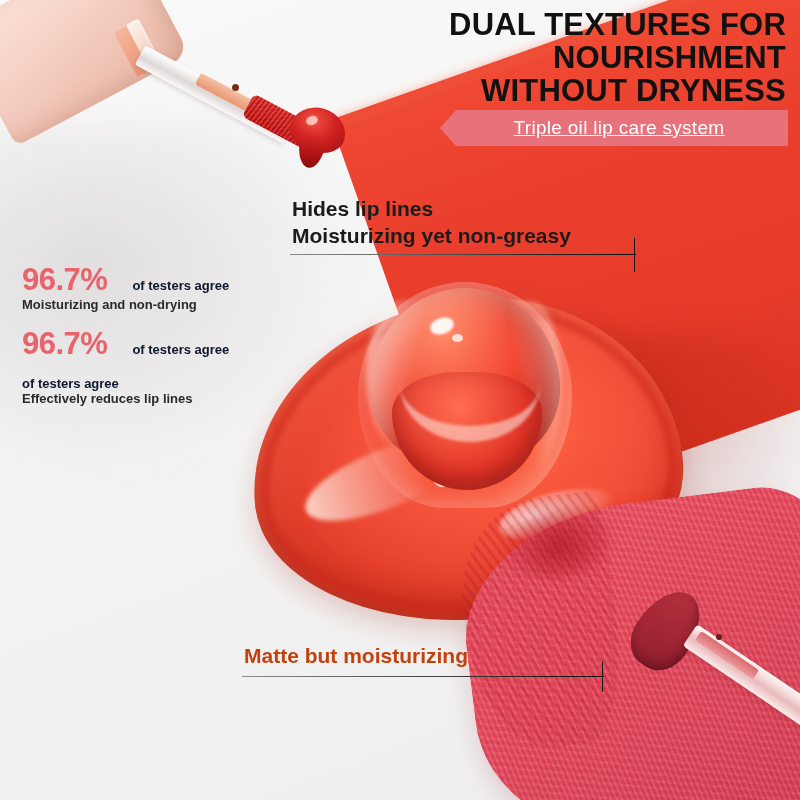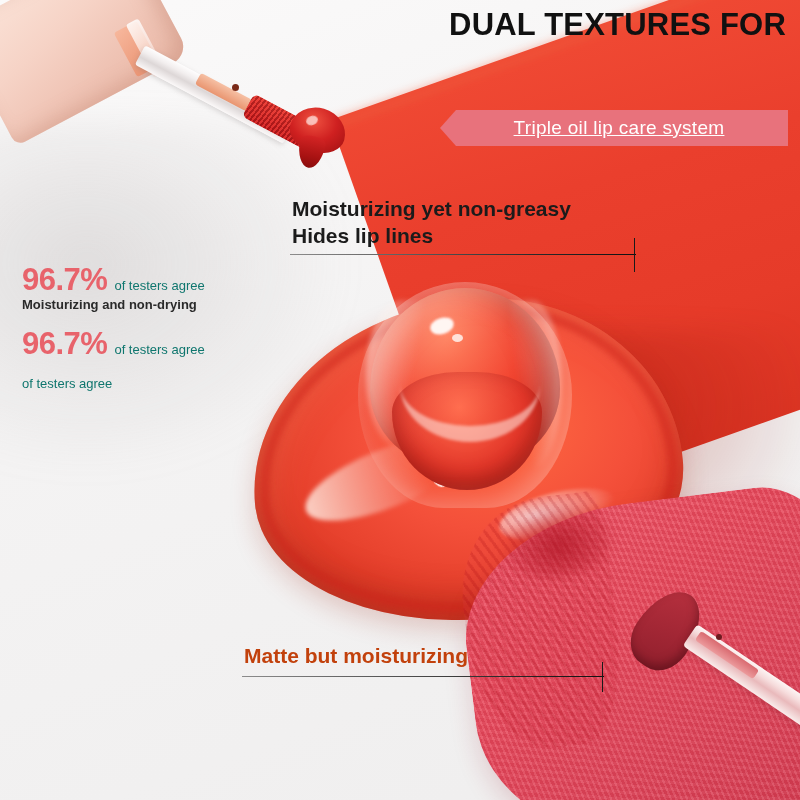--- a/index.html
+++ b/index.html
@@ -282,26 +282,26 @@
     background:linear-gradient(90deg,#8c8c8c 0%,#2a2a2a 70%,#111 100%);
   }
   .tick-top{
     position:absolute; left:634px; top:238px; width:1px; height:34px;
     background:#1a1a1a;
   }
 
   
   .stats{ position:absolute; left:22px; top:264px; width:268px; }
   .stat{ margin-bottom:16px; }
-  .stat-row{ display:flex; align-items:baseline; gap:7px; }
+  .stat-row{ display:flex; align-items:baseline; gap:25px; }
   .stat-pct{
     font-size:31px; font-weight:bold; color:#e8636b; letter-spacing:-.5px;
     line-height:1.05;
   }
-  .stat-agree{ font-size:13px; font-weight:normal; color:#0f766e; }
+  .stat-agree{ font-size:13px; font-weight:bold; color:#0f172a; }
   .stat-desc{ font-size:13px; font-weight:bold; color:#2a2a2a; }
 
   
   .callout-bottom{ position:absolute; left:244px; top:644px; }
   .callout-bottom .line{
     font-size:21px; font-weight:bold; color:#c2410c; white-space:nowrap;
   }
   .rule-bottom{
     position:absolute; left:242px; top:676px; width:362px; height:1px;
     background:linear-gradient(90deg,#8c8c8c 0%,#2a2a2a 72%,#111 100%);
@@ -352,29 +352,31 @@
   <div class="wand-stick"></div>
   <div class="wand-window"></div>
   <div class="wand-dot"></div>
   <div class="wand-brush"></div>
   <div class="drip-head"></div>
   <div class="drip-tail"></div>
   <div class="drip-spec"></div>
 
   <div class="headline">
     <div>DUAL TEXTURES FOR</div>
+    <div>NOURISHMENT</div>
+    <div>WITHOUT DRYNESS</div>
   </div>
 
   <div class="banner">
     <span>Triple oil lip care system</span>
   </div>
 
   <div class="callout-top">
+    <div class="line">Hides lip lines</div>
     <div class="line">Moisturizing yet non-greasy</div>
-    <div class="line">Hides lip lines</div>
   </div>
   <div class="rule-top"></div>
   <div class="tick-top"></div>
 
   <div class="stats">
     <div class="stat">
       <div class="stat-row">
         <span class="stat-pct">96.7%</span>
         <span class="stat-agree">of testers agree</span>
       </div>
@@ -383,20 +385,21 @@
     <div class="stat">
       <div class="stat-row">
         <span class="stat-pct">96.7%</span>
         <span class="stat-agree">of testers agree</span>
       </div>
     </div>
     <div class="stat">
       <div class="stat-row">
         <span class="stat-agree">of testers agree</span>
       </div>
+      <div class="stat-desc">Effectively reduces lip lines</div>
     </div>
   </div>
 
   <div class="callout-bottom">
     <div class="line">Matte but moisturizing</div>
   </div>
   <div class="rule-bottom"></div>
   <div class="tick-bottom"></div>
 
 </div>

